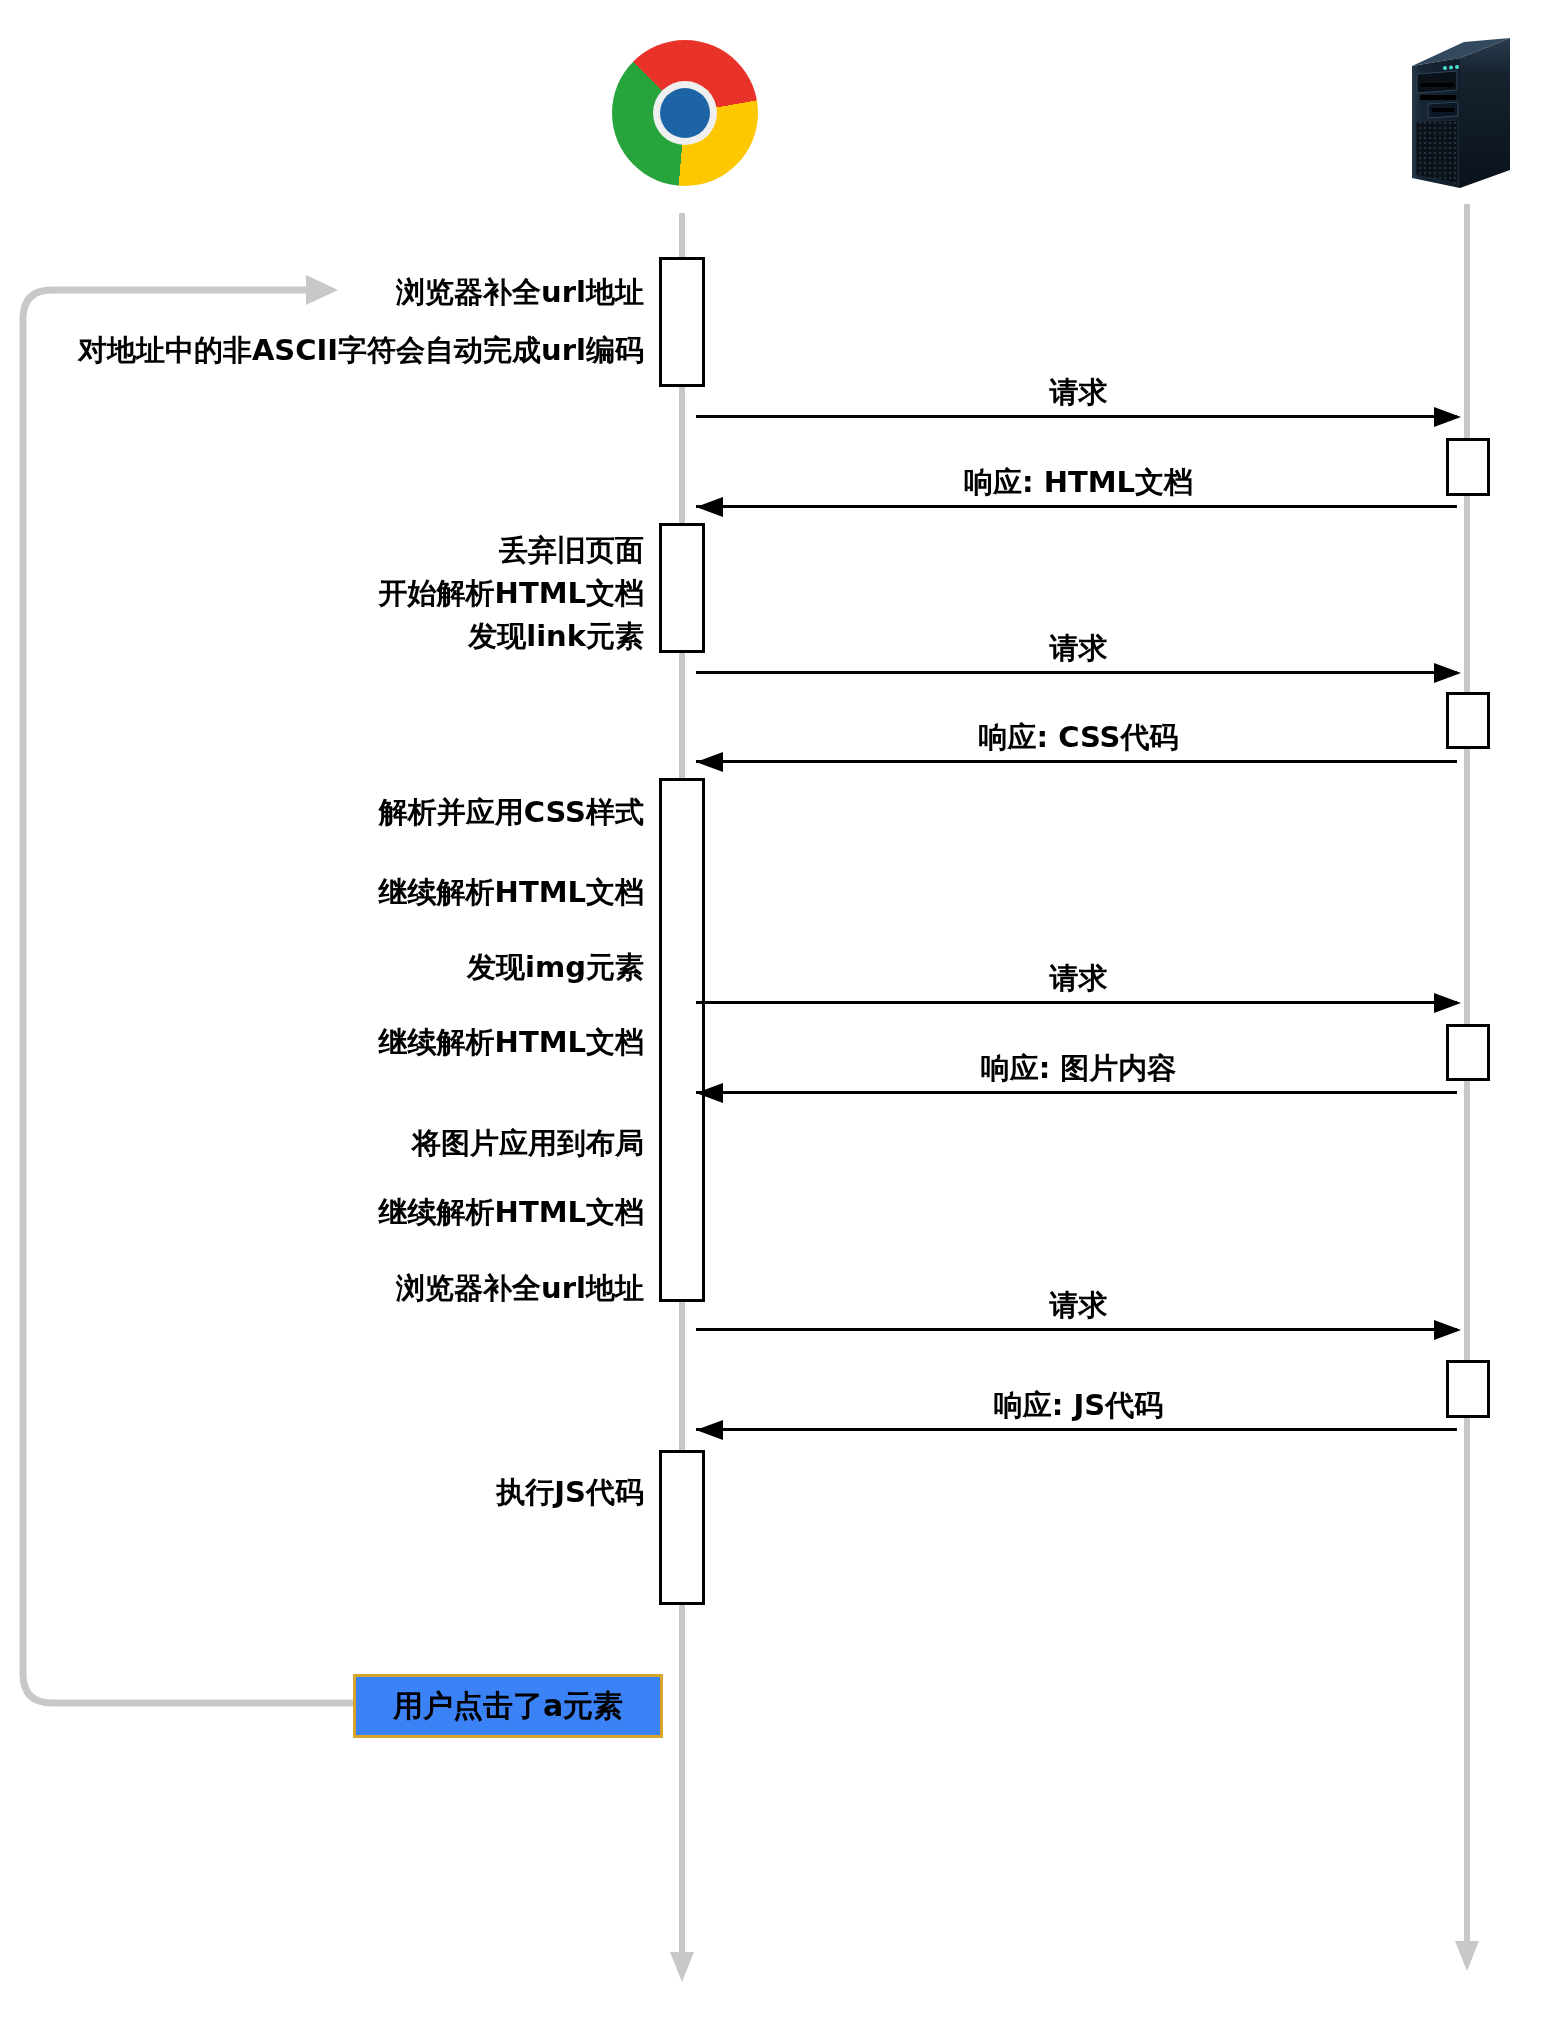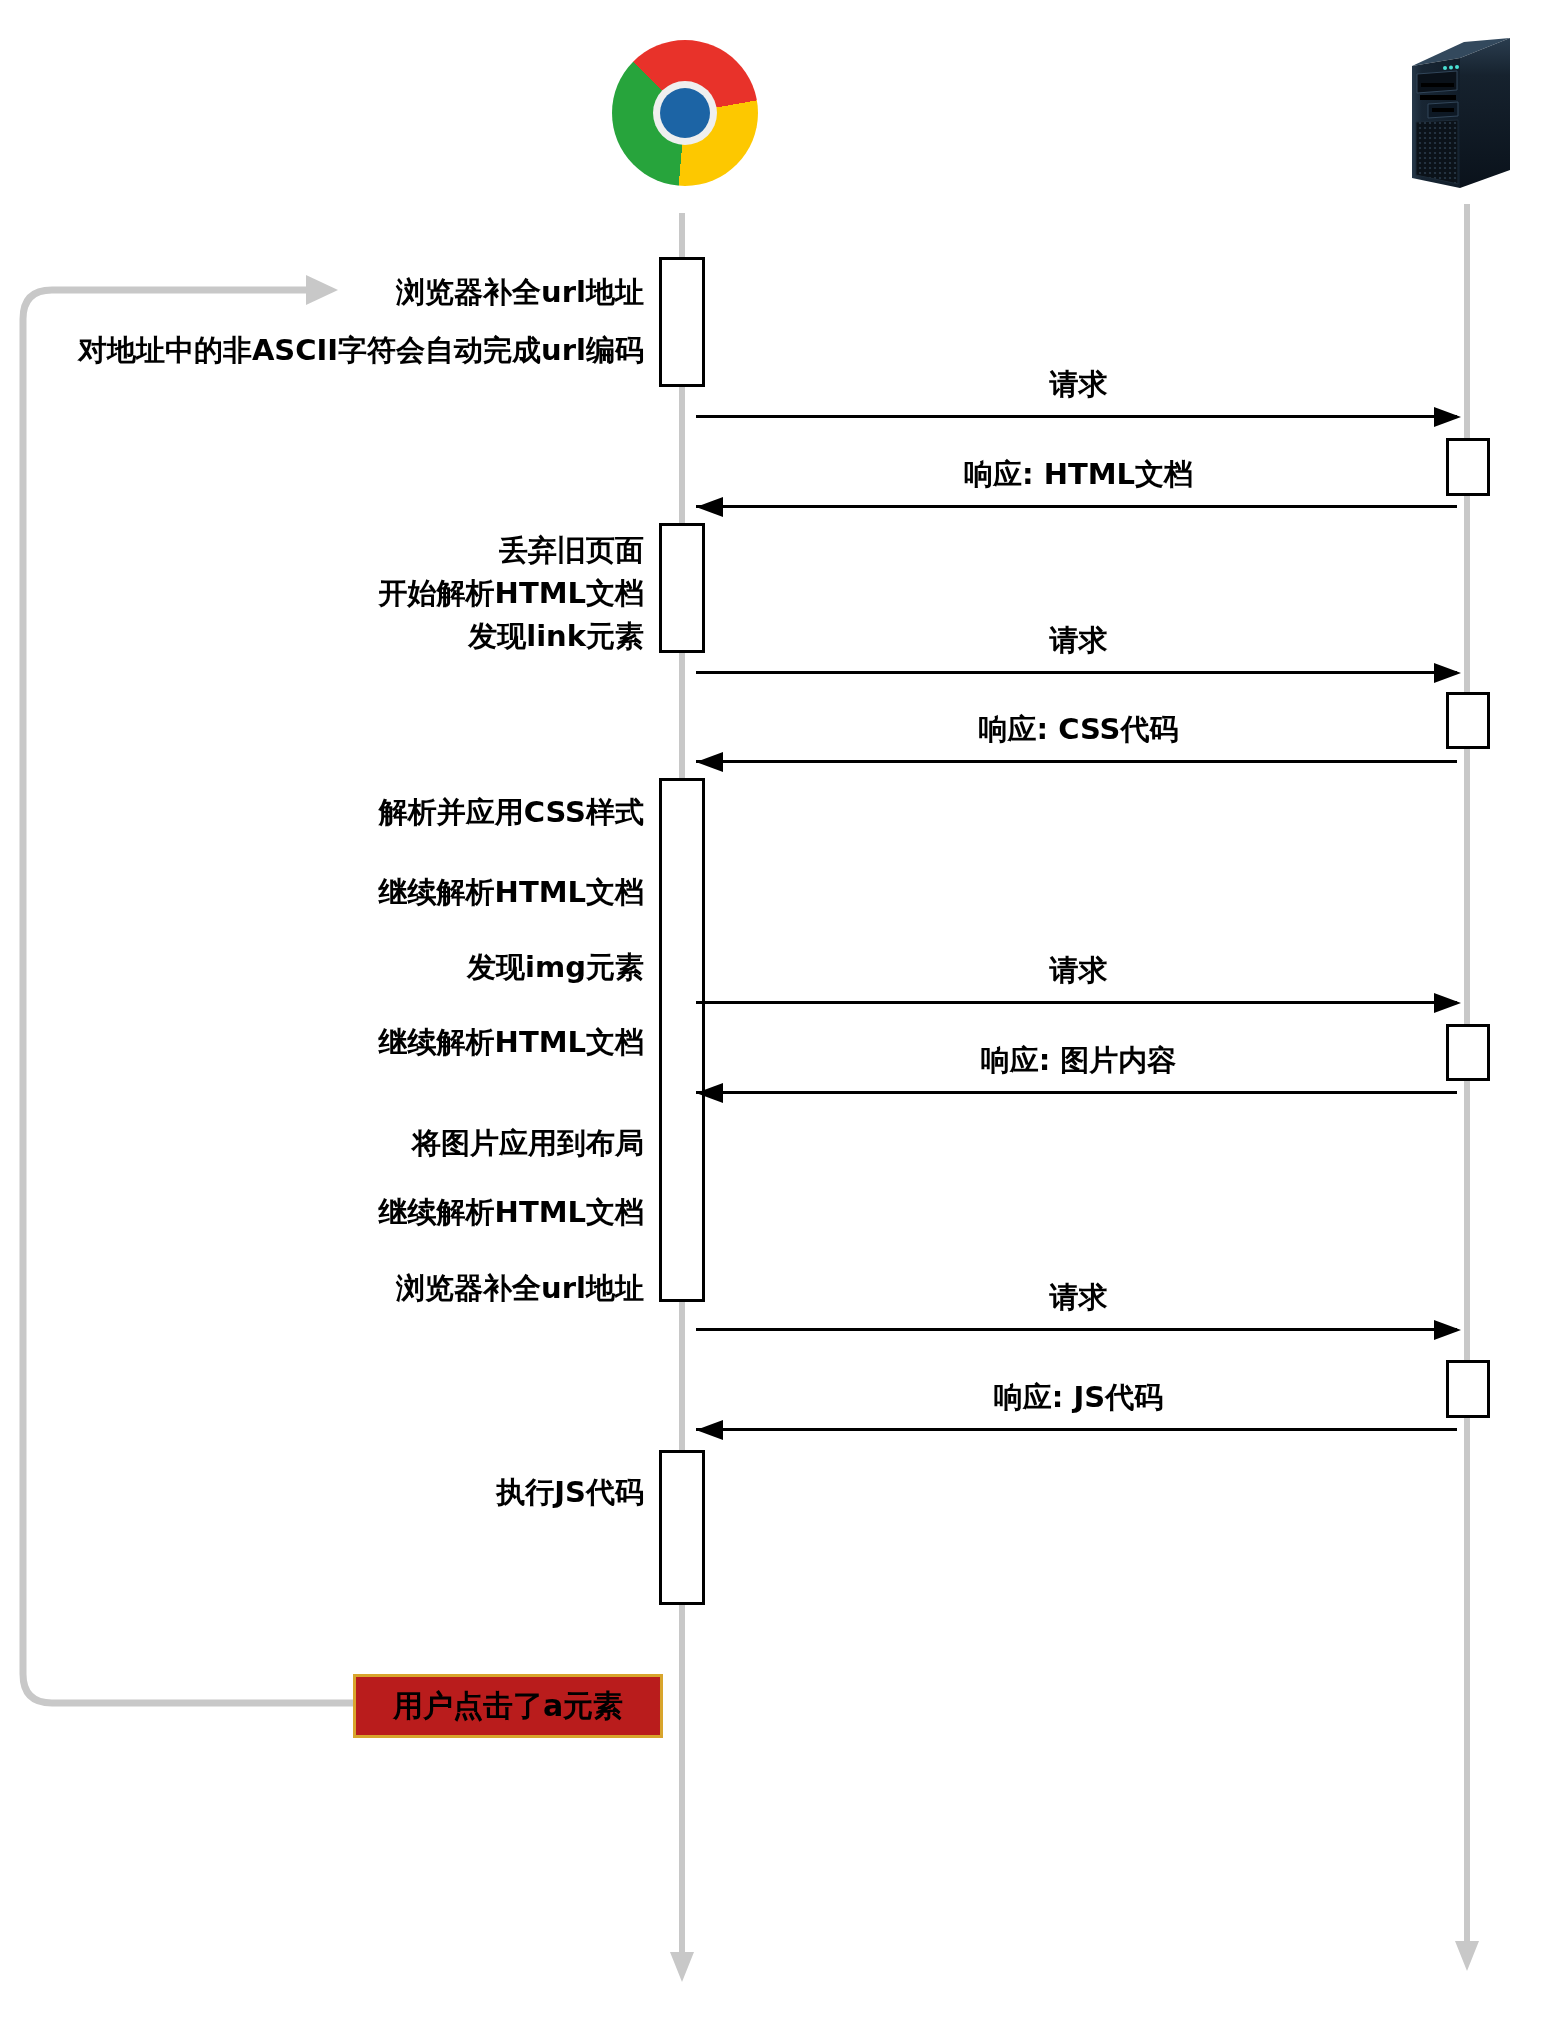--- a/index.html
+++ b/index.html
@@ -35,35 +35,35 @@
     position:absolute; right:0; top:-10px; width:0; height:0;
     border-left:27px solid #000;
     border-top:10px solid transparent; border-bottom:10px solid transparent;
   }
   .msg .head-left {
     position:absolute; left:0; top:-10px; width:0; height:0;
     border-right:27px solid #000;
     border-top:10px solid transparent; border-bottom:10px solid transparent;
   }
   .msg .mlabel {
-    position:absolute; left:0; width:100%; bottom:12px;
+    position:absolute; left:0; width:100%; bottom:4px;
     text-align:center; font-size:29px; font-weight:600; white-space:nowrap;
   }
 
   
   .step {
     position:absolute; right:914px; height:40px; line-height:40px;
     font-size:29px; font-weight:600; white-space:nowrap; text-align:right;
     z-index:3;
   }
 
   
   .note {
     position:absolute; left:353px; top:1674px; width:310px; height:64px;
-    background:#b91c1c; border:3px solid #d8a52c; box-sizing:border-box;
+    background:#3b82f6; border:3px solid #d8a52c; box-sizing:border-box;
     text-align:center; line-height:58px; font-size:30px; font-weight:600;
     z-index:4;
   }
 
   
   .loop-svg { position:absolute; left:0; top:0; z-index:0; }
 
   
   .chrome {
     position:absolute; left:612px; top:40px; width:146px; height:146px;

